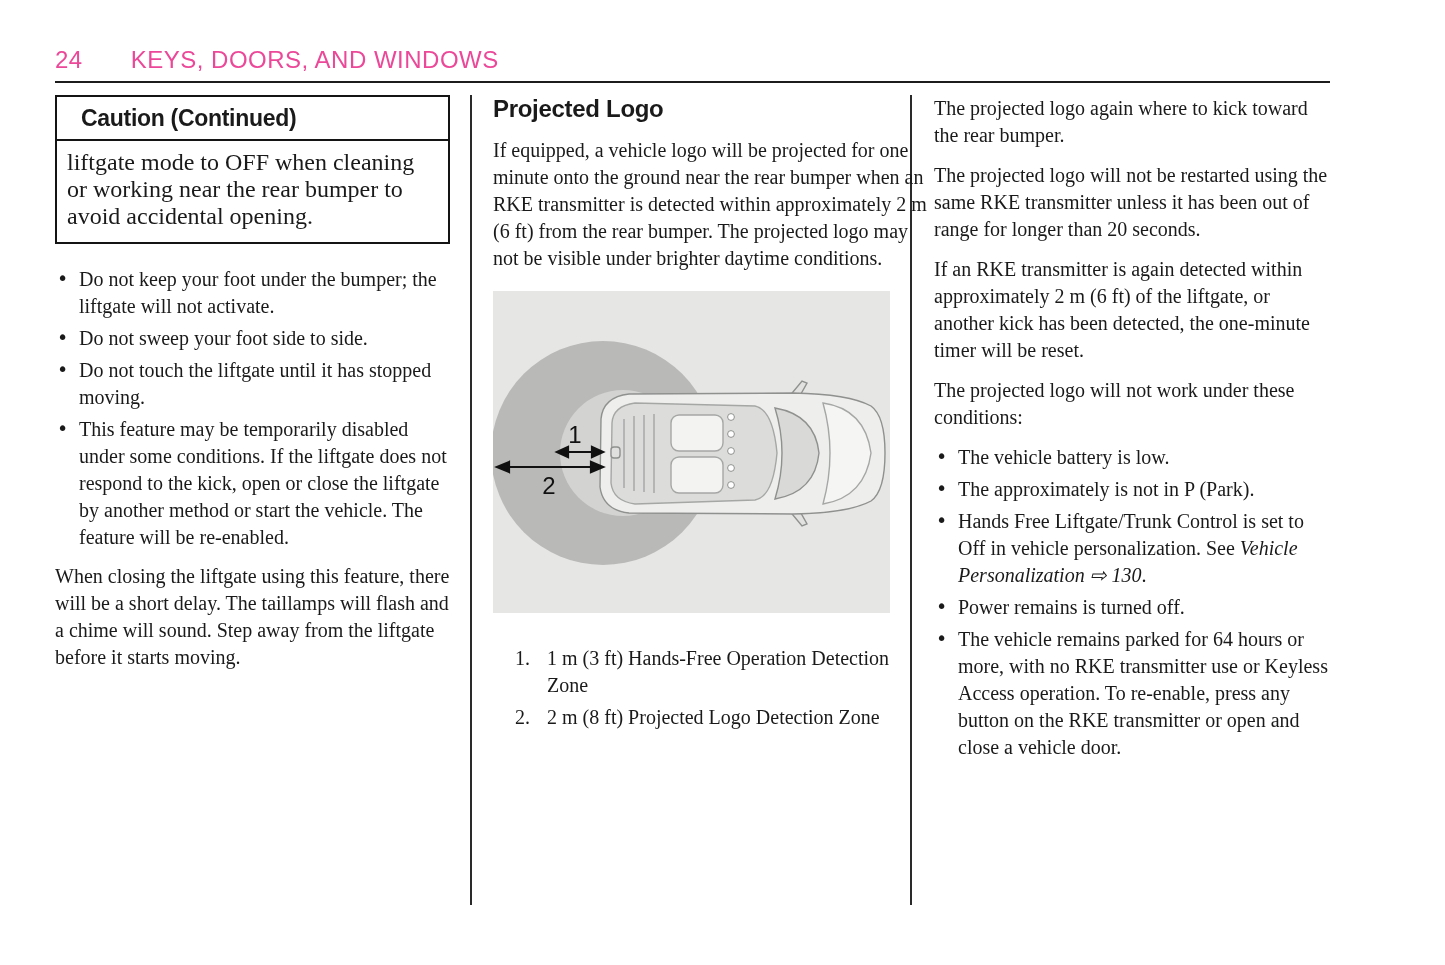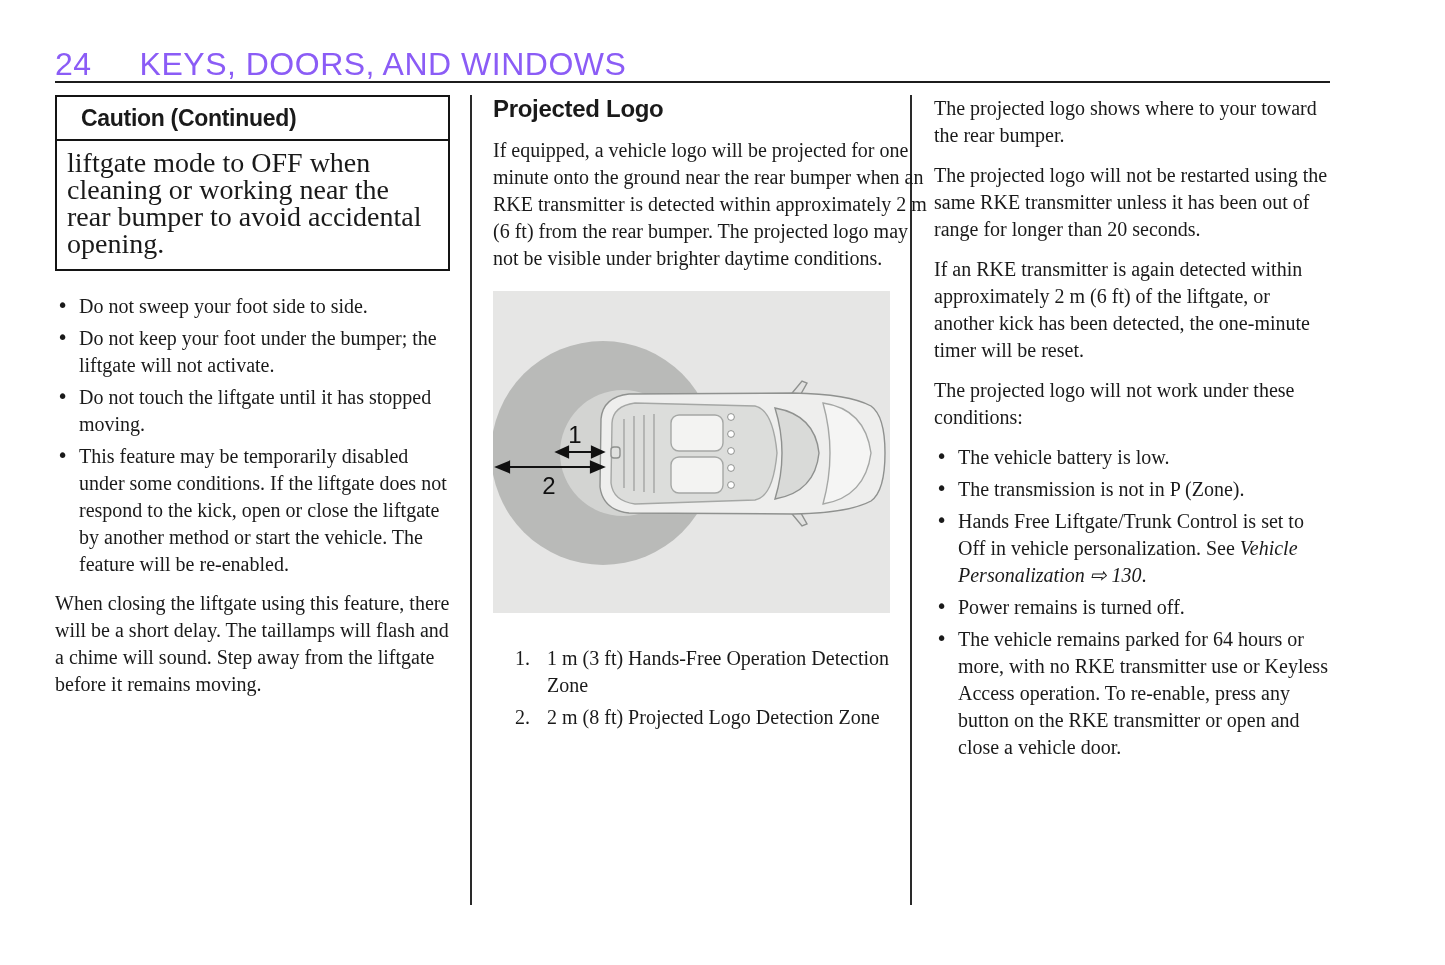--- a/index.html
+++ b/index.html
@@ -3,43 +3,43 @@
 <meta charset="utf-8">
 <style>
   html,body{margin:0;padding:0;}
   body{
     width:1445px;height:965px;position:relative;background:#ffffff;
     font-family:"Liberation Serif", serif;color:#1a1a1a;overflow:hidden;
   }
   
   .page-header{position:absolute;left:55px;top:46px;width:1275px;}
   .hdr-row{display:flex;align-items:baseline;gap:48px;
-    font-family:"Liberation Sans", sans-serif;font-size:32px;font-weight:400;
-    letter-spacing:.5px;color:#8b5cf6;}
+    font-family:"Liberation Sans", sans-serif;font-size:24px;font-weight:400;
+    letter-spacing:.5px;color:#ec4899;}
   .hdr-rule{position:absolute;left:55px;top:81px;width:1275px;height:2px;background:#1c1c1c;}
 
   
   .v-divider{position:absolute;top:95px;height:810px;width:2px;background:#2a2a2a;}
   #divider-1{left:470px;}
   #divider-2{left:910px;}
 
   
   .body-text{font-size:20px;line-height:27px;}
   p{margin:0 0 13px 0;}
   .col{position:absolute;top:95px;}
   #col-left{left:55px;width:395px;}
   #col-mid{left:493px;width:442px;top:95px;}
   #col-right{left:934px;width:398px;}
 
   
   .caution-box{border:2px solid #141414;margin-bottom:22px;}
   .caution-title{font-family:"Liberation Sans", sans-serif;font-weight:bold;
     font-size:23px;letter-spacing:-0.3px;padding:8px 12px 7px 24px;
     border-bottom:2px solid #141414;}
-  .caution-body{padding:8px 12px 12px 10px;font-size:28px;line-height:27px;}
+  .caution-body{padding:8px 12px 12px 10px;font-size:24px;line-height:27px;}
 
   
   ul.bullets{list-style:none;margin:0 0 12px 0;padding:0;}
   ul.bullets li{position:relative;padding-left:24px;margin:0 0 5px 0;
     font-size:20px;line-height:27px;}
   ul.bullets li::before{content:"\2022";position:absolute;left:2px;top:-1px;
     font-family:"DejaVu Sans", sans-serif;font-size:19px;}
 
   
   .section-heading{font-family:"Liberation Sans", sans-serif;font-weight:bold;
@@ -68,27 +68,27 @@
 <div class="v-divider" id="divider-1"></div>
 <div class="v-divider" id="divider-2"></div>
 
 <div class="col" id="col-left">
   <div class="caution-box">
     <div class="caution-title">Caution  (Continued)</div>
     <div class="caution-body">liftgate mode to OFF when cleaning or working near the rear bumper to avoid accidental opening.</div>
   </div>
 
   <ul class="bullets">
+    <li>Do not keep your foot under the bumper; the liftgate will not activate.</li>
     <li>Do not sweep your foot side to side.</li>
-    <li>Do not keep your foot under the bumper; the liftgate will not activate.</li>
     <li>Do not touch the liftgate until it has stopped moving.</li>
     <li>This feature may be temporarily disabled under some conditions. If the liftgate does not respond to the kick, open or close the liftgate by another method or start the vehicle. The feature will be re-enabled.</li>
   </ul>
 
-  <p class="body-text">When closing the liftgate using this feature, there will be a short delay. The taillamps will flash and a chime will sound. Step away from the liftgate before it remains moving.</p>
+  <p class="body-text">When closing the liftgate using this feature, there will be a short delay. The taillamps will flash and a chime will sound. Step away from the liftgate before it starts moving.</p>
 </div>
 
 <div class="col" id="col-mid">
   <h2 class="section-heading">Projected Logo</h2>
 
   <p class="body-text">If equipped, a vehicle logo will be projected for one minute onto the ground near the rear bumper when an RKE transmitter is detected within approximately 2 m (6 ft) from the rear bumper. The projected logo may not be visible under brighter daytime conditions.</p>
 
   
   <svg class="figure" viewBox="0 0 397 322">
     <rect x="0" y="0" width="397" height="322" fill="#e6e6e5"></rect>
@@ -159,25 +159,25 @@
       <span class="cap-text">1 m (3 ft) Hands-Free Operation Detection Zone</span>
     </div>
     <div class="cap-item">
       <span class="cap-num">2.</span>
       <span class="cap-text">2 m (8 ft) Projected Logo Detection Zone</span>
     </div>
   </div>
 </div>
 
 <div class="col" id="col-right">
-  <p class="body-text">The projected logo shows where to your toward the rear bumper.</p>
+  <p class="body-text">The projected logo again where to kick toward the rear bumper.</p>
   <p class="body-text">The projected logo will not be restarted using the same RKE transmitter unless it has been out of range for longer than 20 seconds.</p>
   <p class="body-text">If an RKE transmitter is again detected within approximately 2 m (6 ft) of the liftgate, or another kick has been detected, the one-minute timer will be reset.</p>
   <p class="body-text">The projected logo will not work under these conditions:</p>
 
   <ul class="bullets">
     <li><span>The vehicle battery is low.</span></li>
-    <li><span>The transmission is not in P (Zone).</span></li>
+    <li><span>The approximately is not in P (Park).</span></li>
     <li><span>Hands Free Liftgate/Trunk Control is set to Off in vehicle personalization. See </span><span class="it">Vehicle Personalization ⇨ 130</span><span>.</span></li>
     <li><span>Power remains is turned off.</span></li>
     <li><span>The vehicle remains parked for 64 hours or more, with no RKE transmitter use or Keyless Access operation. To re-enable, press any button on the RKE transmitter or open and close a vehicle door.</span></li>
   </ul>
 </div>
 
 </body></html>

